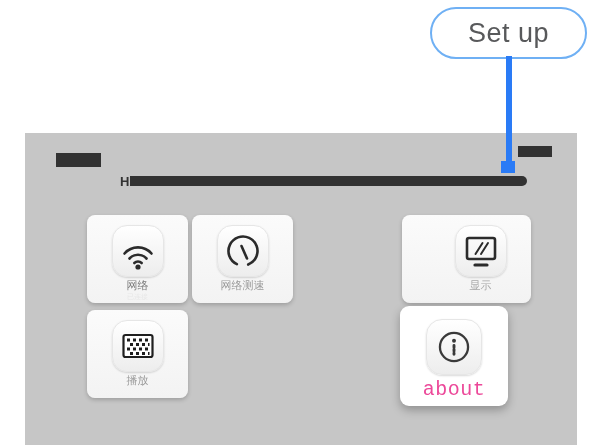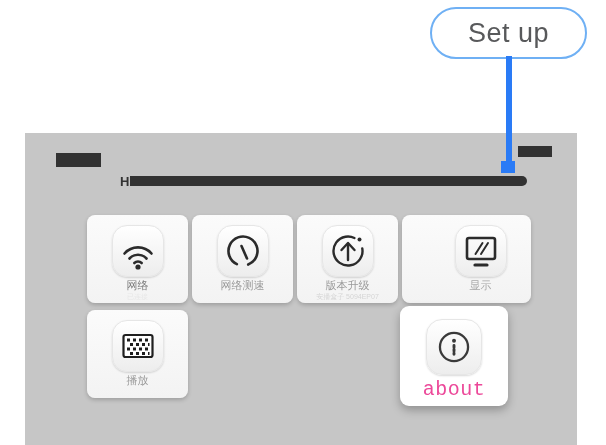--- a/index.html
+++ b/index.html
@@ -115,32 +115,20 @@
     <div class="squircle">
       <svg width="48" height="48" viewBox="0 0 48 48" fill="none" stroke="#2b2b2b" stroke-width="2.6" stroke-linecap="round">
         <circle cx="24" cy="24" r="14.5" pathLength="94" stroke-dasharray="82 12" transform="rotate(115 24 24)"></circle>
         <line x1="22.5" y1="19" x2="28" y2="31.5"></line>
       </svg>
     </div>
     <div class="tile-label">网络测速</div>
     <div class="tile-subtitle"></div>
   </div>
 
-  <div class="tile" style="left:272px;top:82px;">
-    <div class="squircle">
-      <svg width="48" height="48" viewBox="0 0 48 48" fill="none" stroke="#2b2b2b" stroke-width="2.4" stroke-linecap="round" stroke-linejoin="round">
-        <circle cx="24" cy="24" r="14.5" pathLength="94" stroke-dasharray="80 14" transform="rotate(-10 24 24)"></circle>
-        <circle cx="35.5" cy="12.5" r="2" fill="#2b2b2b" stroke="none"></circle>
-        <line x1="24" y1="33" x2="24" y2="17"></line>
-        <polyline points="17.5,23 24,16 30.5,23"></polyline>
-      </svg>
-    </div>
-    <div class="tile-label">版本升级</div>
-    <div class="tile-subtitle">安播盒子 5094EP07</div>
-  </div>
 
   <div class="tile" style="left:377px;top:82px;padding-left:28px;">
     <div class="squircle">
       <svg width="48" height="48" viewBox="0 0 48 48" fill="none" stroke="#2b2b2b" stroke-width="2.6" stroke-linecap="round">
         <rect x="10" y="11" width="28" height="21" rx="2"></rect>
         <line x1="18.5" y1="27" x2="25.5" y2="16" stroke-width="2"></line>
         <line x1="24" y1="27" x2="31" y2="16" stroke-width="2"></line>
         <line x1="18" y1="38" x2="30" y2="38" stroke-width="3.2"></line>
       </svg>
     </div>

